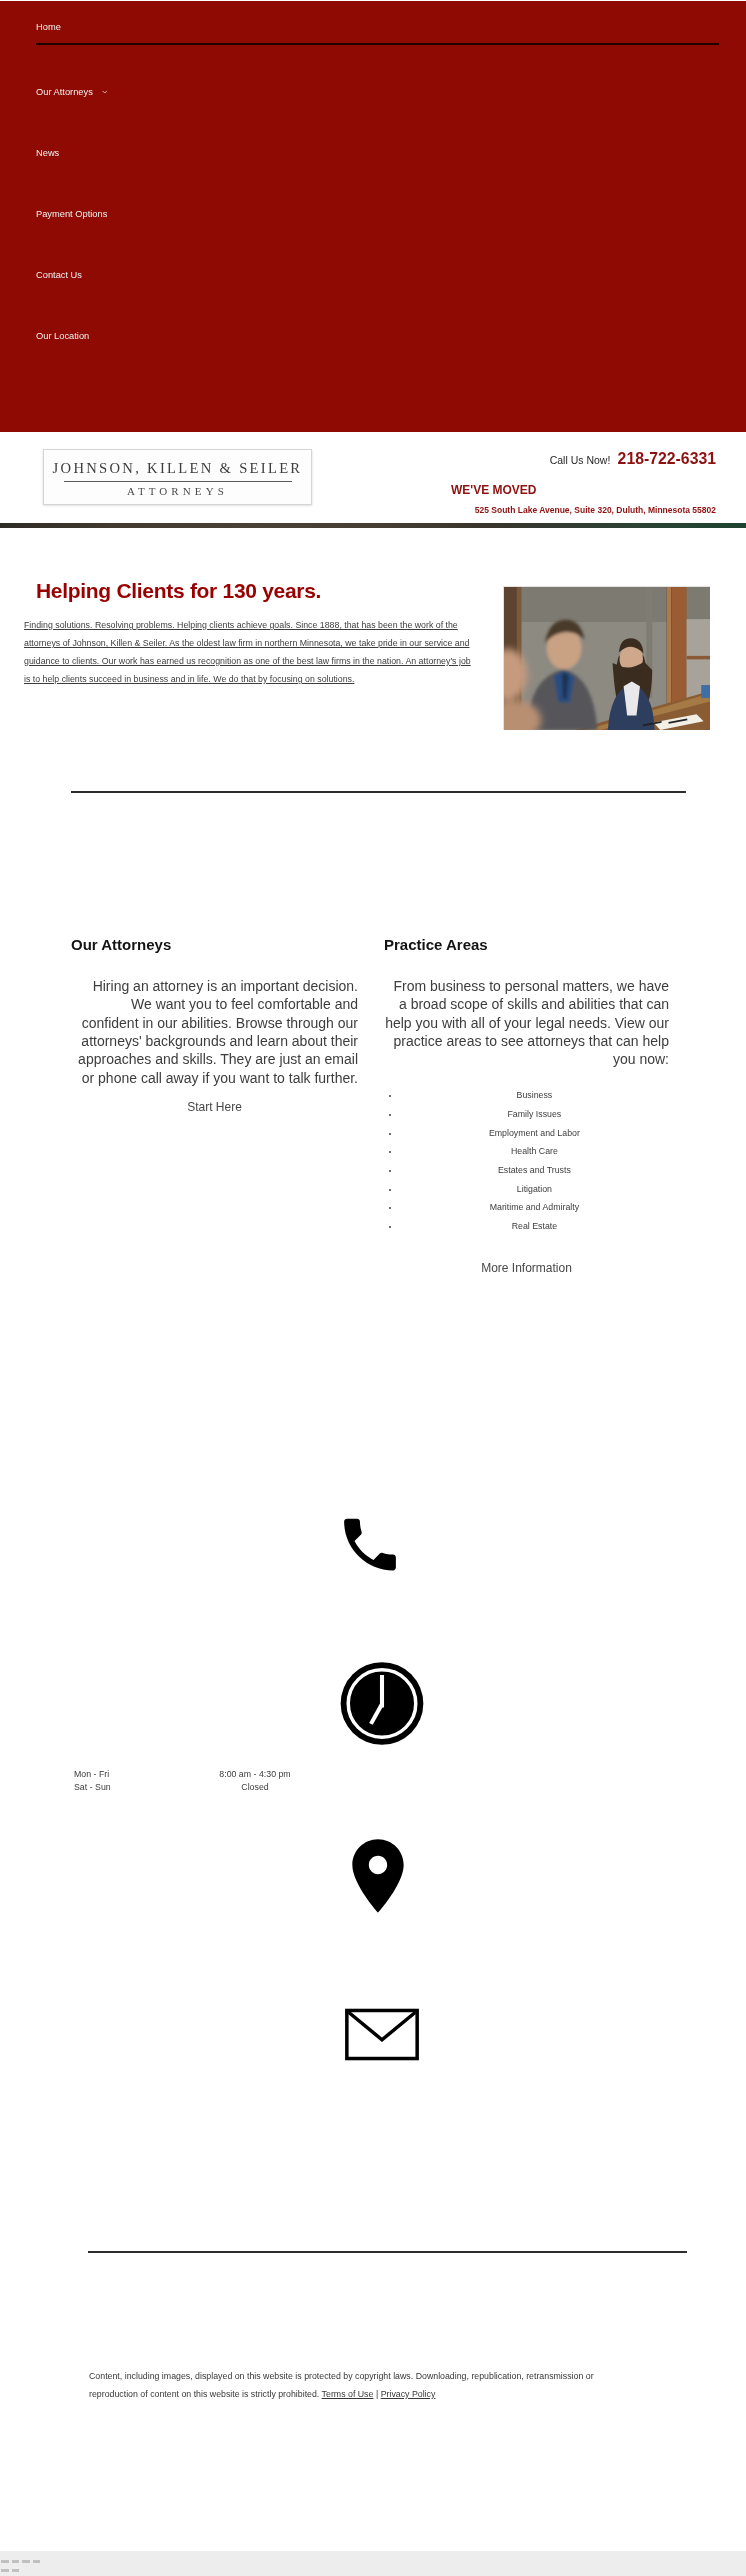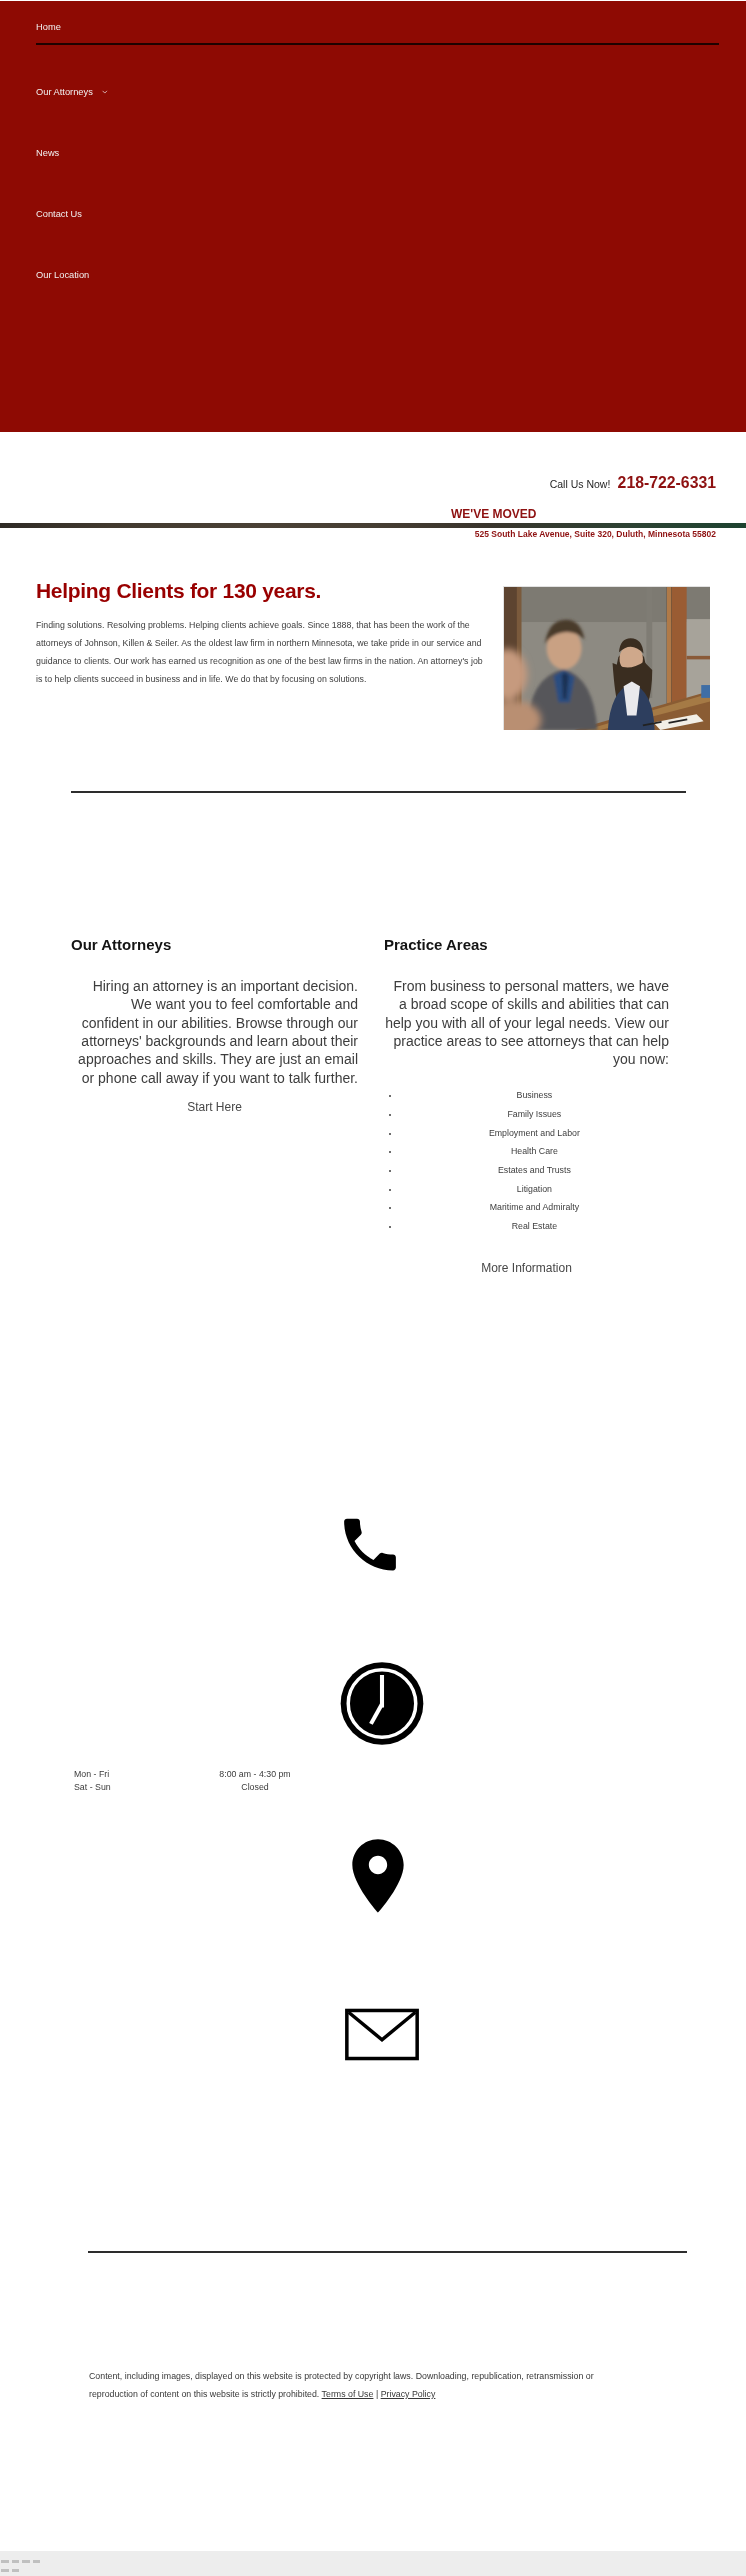--- a/index.html
+++ b/index.html
@@ -13,33 +13,33 @@
   .nav-item .chev{margin-left:8.2px;display:inline-flex;align-items:center;}
   .nav-underline{height:1.8px;background:#1e0200;margin-left:36px;width:683px;}
   .nav-item.first-after-line{margin-top:16.3px;}
 
   
   .logo-box{position:absolute;left:43px;top:449px;width:269px;height:56px;background:#fdfdfd;border:0.6px solid #d5d5d5;box-shadow:0 0.6px 2.3px rgba(0,0,0,.18);box-sizing:border-box;text-align:center;cursor:pointer;}
   .logo-title{margin-top:10px;font-family:"Liberation Serif", serif;font-size:14.6px;letter-spacing:2.3px;color:#3d3d3d;}
   .logo-rule{width:228px;height:0.6px;background:#5a5a5a;margin:4.1px auto 0 auto;}
   .logo-sub{margin-top:2.9px;font-family:"Liberation Serif", serif;font-size:11px;letter-spacing:4.1px;color:#4a4a4a;}
 
-  .header-right{position:absolute;top:449px;right:31px;width:265px;text-align:right;margin-top:24px;}
+  .header-right{position:absolute;top:449px;right:31px;width:265px;text-align:right;}
   .call-line{line-height:20px;white-space:nowrap;}
   .call-label{font-size:10.5px;color:#1f1f1f;}
   .phone-number{font-size:15.8px;font-weight:bold;color:#8e1111;margin-left:4.7px;cursor:pointer;}
   .moved{margin-top:12.3px;text-align:left;font-size:12px;font-weight:bold;color:#8e1111;}
   .address{margin-top:7.6px;font-size:8.5px;font-weight:bold;color:#8e1111;}
 
   .photo-bar{position:absolute;top:523px;left:0;width:747px;height:5.3px;
     background:linear-gradient(90deg,#2e2a25 0%,#423a2f 15%,#4a4136 35%,#463e33 50%,#39342c 65%,#2c4233 85%,#1d4330 100%);}
 
   
   .hero-title{position:absolute;left:36px;top:579px;font-size:21px;font-weight:bold;color:#990000;letter-spacing:-0.3px;}
-  .hero-body{position:absolute;left:36px;top:616px;width:449px;font-size:8.8px;line-height:18px;color:#3d3d3d;}
+  .hero-body{position:absolute;left:24px;top:616px;width:449px;font-size:8.8px;line-height:18px;color:#3d3d3d;text-decoration:underline;}
   .office-photo{position:absolute;left:503px;top:586px;width:207px;height:144px;border:0.6px solid #e2e2e2;box-sizing:border-box;}
 
   .divider{position:absolute;height:2.3px;background:#2d2d2d;}
   .divider.one{left:71px;top:791px;width:615px;}
   .divider.two{left:88px;top:2251px;width:599px;}
 
   
   .col{position:absolute;top:936px;}
   .col.left{left:71px;width:287px;}
   .col.right{left:384px;width:285px;}
@@ -89,30 +89,38 @@
             <path d="M5 9l7 7 7-7" fill="none" stroke="#f2f2f2" stroke-width="2.2"></path>
           </svg>
       </span>
     </div>
 
     <div class="nav-item">
       <span>News</span>
     </div>
 
 
+    <div class="nav-item">
+      <span>Payment Options</span>
+    </div>
 
     <div class="nav-item">
       <span>Contact Us</span>
     </div>
 
     <div class="nav-item">
       <span>Our Location</span>
     </div>
   </nav>
 
+  <div class="logo-box">
+    <div class="logo-title">JOHNSON, KILLEN &amp; SEILER</div>
+    <div class="logo-rule"></div>
+    <div class="logo-sub">ATTORNEYS</div>
+  </div>
 
   <div class="header-right">
     <div class="call-line">
       <span class="call-label">Call Us Now!</span>
       <span class="phone-number">218-722-6331</span>
     </div>
     <div class="moved">WE'VE MOVED</div>
     <div class="address">525 South Lake Avenue, Suite 320, Duluth, Minnesota 55802</div>
   </div>
 

